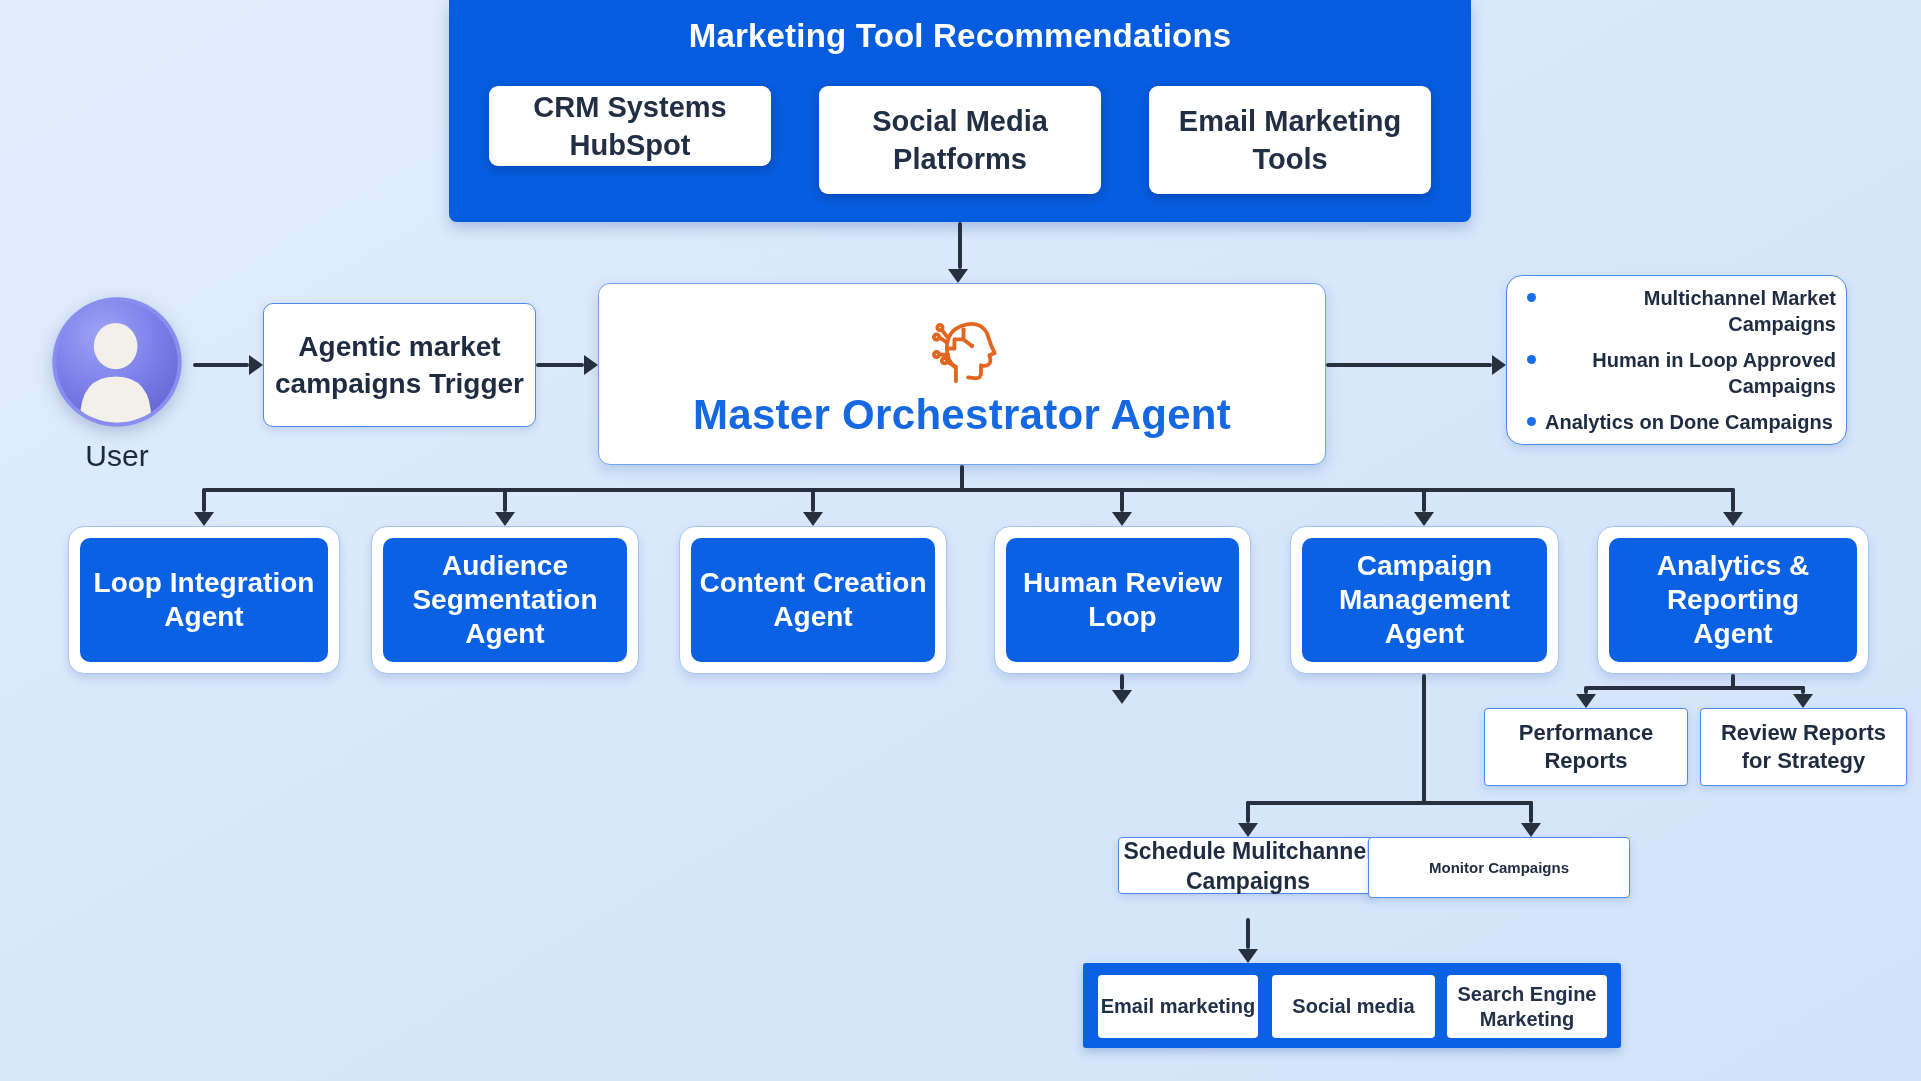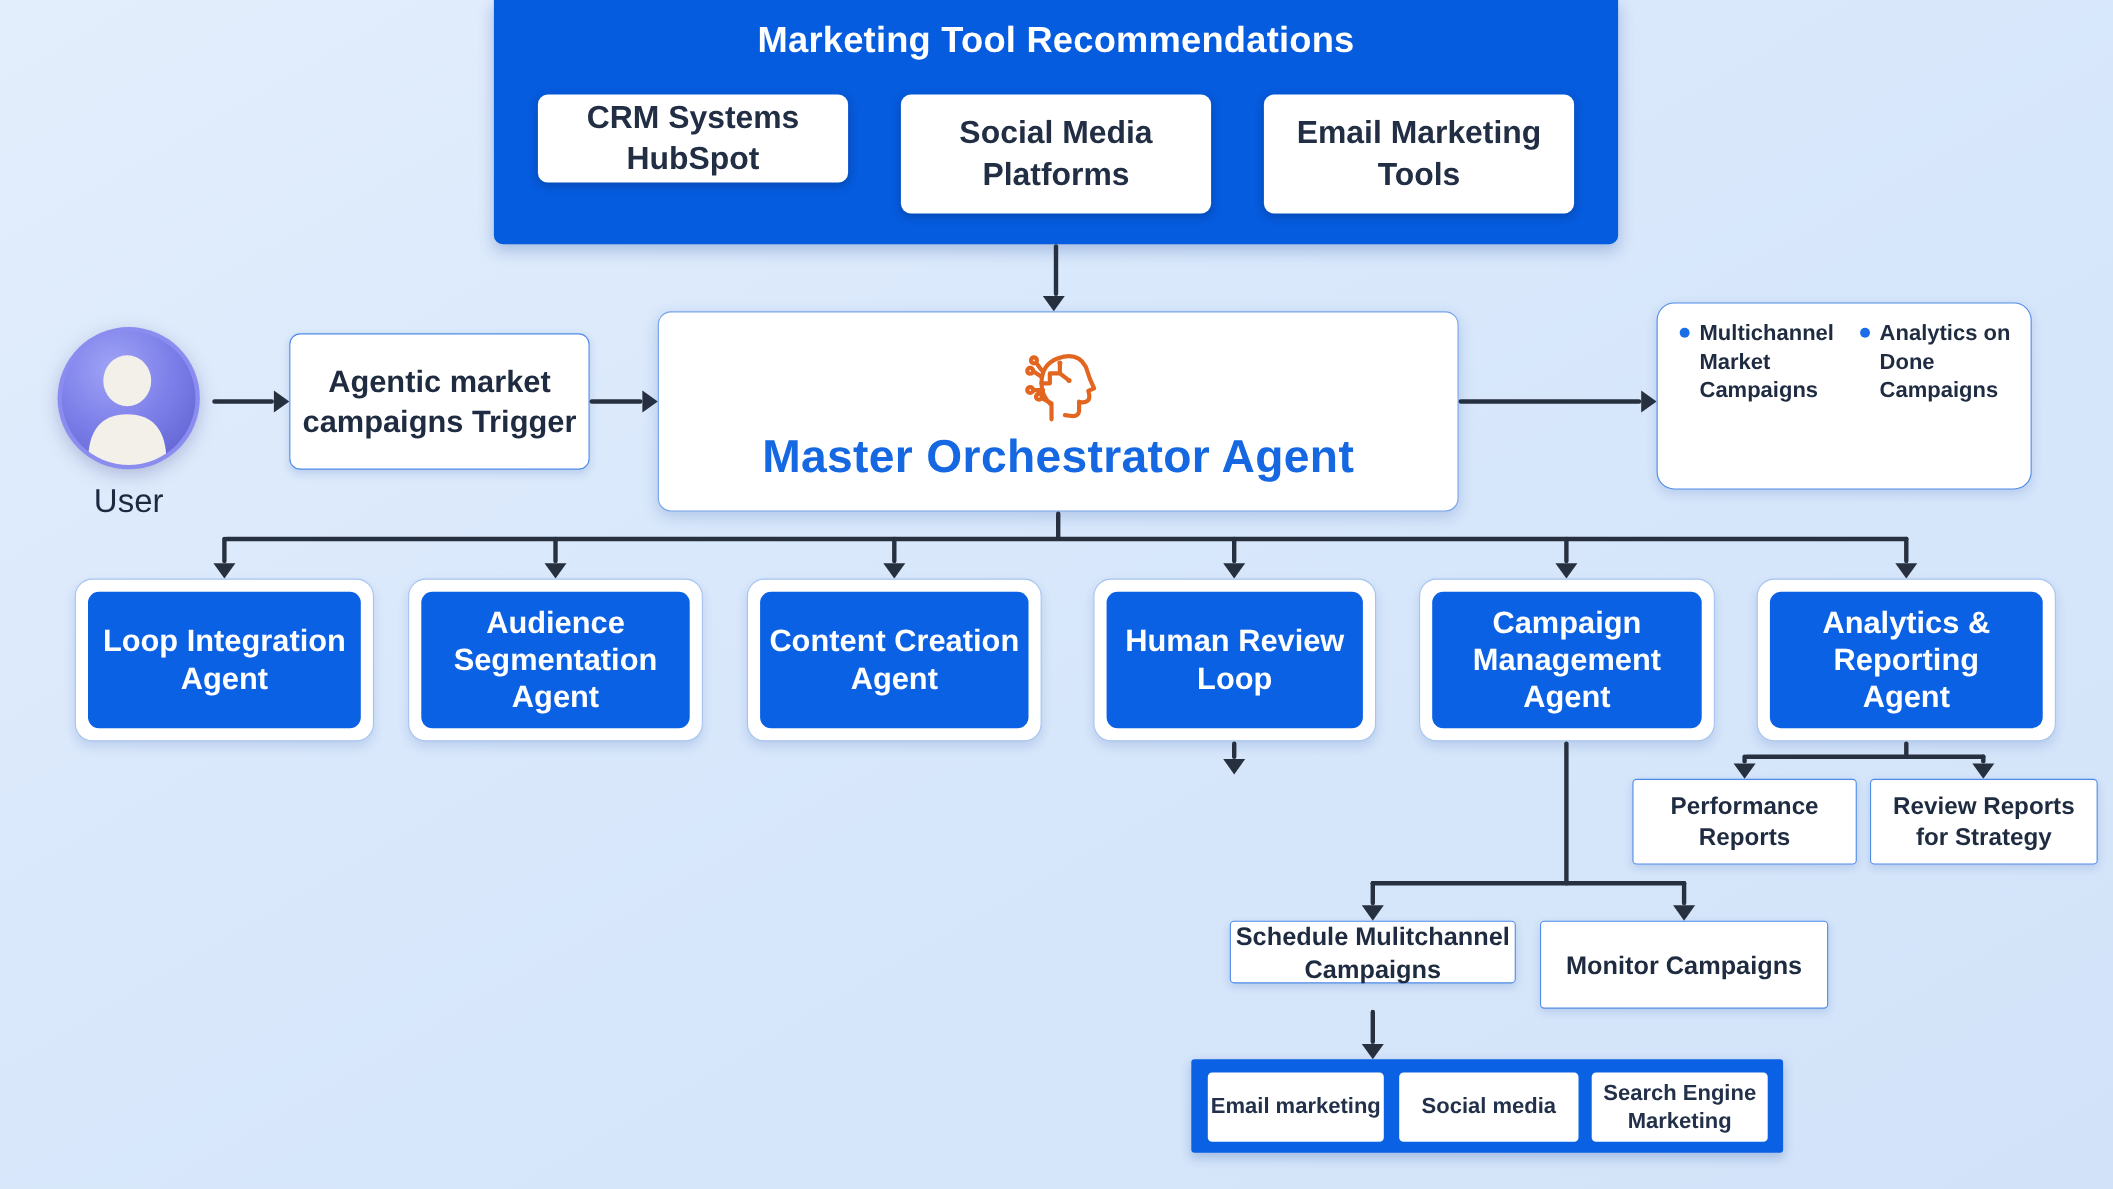--- a/index.html
+++ b/index.html
@@ -34,22 +34,23 @@
   }
   .master-box{
     background:#FFFFFF;border:1.5px solid #74A3EA;border-radius:12px;
     box-shadow:0 5px 14px rgba(21,70,160,.20);
     display:flex;flex-direction:column;align-items:center;justify-content:center;gap:6px;
   }
   .master-label{color:#1568E1;font-size:42px;font-weight:600;letter-spacing:.3px;}
   .outputs-box{
     background:#FFFFFF;border:1.5px solid #4E8BE8;border-radius:16px;
     box-shadow:0 4px 10px rgba(21,70,160,.16);
-    display:flex;flex-direction:row;justify-content:center;gap:10px;
+    display:flex;flex-direction:column;justify-content:center;gap:10px;
     padding:14px 10px 14px 20px;
+    text-align:right;
   }
   .outputs-item{display:flex;gap:9px;font-size:20px;font-weight:600;color:#1E2B40;line-height:26px;}
   .bullet-dot{flex:0 0 auto;width:9px;height:9px;border-radius:50%;background:#1A6EE8;margin-top:8px;}
   .agent-outer{
     background:#FFFFFF;border:1px solid #A6C4F0;border-radius:16px;
     box-shadow:0 5px 10px rgba(21,70,160,.15);
   }
   .agent-inner{
     position:absolute;left:11px;top:11px;right:11px;bottom:11px;
     background:#0B61E3;border-radius:10px;
@@ -138,20 +139,24 @@
   <div class="abs hl" style="left:1326px;top:363px;width:166px;"></div>
   <div class="abs hd-right" style="left:1492px;top:355px;"></div>
 
   <div class="abs outputs-box" style="left:1506px;top:275px;width:341px;height:170px;">
     <div class="outputs-item">
       <span class="bullet-dot"></span>
       <span>Multichannel Market Campaigns</span>
     </div>
     <div class="outputs-item">
       <span class="bullet-dot"></span>
+      <span>Human in Loop Approved Campaigns</span>
+    </div>
+    <div class="outputs-item">
+      <span class="bullet-dot"></span>
       <span>Analytics on Done Campaigns</span>
     </div>
   </div>
 
   <div class="abs vl" style="left:960px;top:465px;height:26px;"></div>
   <div class="abs hl" style="left:204px;top:488px;width:1531px;"></div>
 
   <div class="abs vl" style="left:202px;top:488px;height:24px;"></div>
   <div class="abs hd-down" style="left:194px;top:512px;"></div>
   <div class="abs vl" style="left:503px;top:488px;height:24px;"></div>
@@ -210,21 +215,21 @@
 
   <div class="abs vl" style="left:1422px;top:674px;height:131px;"></div>
   <div class="abs hl" style="left:1246px;top:801px;width:287px;"></div>
   <div class="abs vl" style="left:1246px;top:801px;height:22px;"></div>
   <div class="abs hd-down" style="left:1238px;top:823px;"></div>
   <div class="abs vl" style="left:1529px;top:801px;height:22px;"></div>
   <div class="abs hd-down" style="left:1521px;top:823px;"></div>
 
   <div class="abs center white-box pre" style="left:1118px;top:837px;width:260px;height:57px;border-radius:4px;font-size:23px;font-weight:600;line-height:30px;">Schedule Mulitchannel
 Campaigns</div>
-  <div class="abs center white-box pre" style="left:1400px;top:837px;width:262px;height:80px;border-radius:4px;font-size:23px;font-weight:600;line-height:30px;">Monitor Campaigns</div>
+  <div class="abs center white-box pre" style="left:1368px;top:837px;width:262px;height:61px;border-radius:4px;font-size:15px;font-weight:600;line-height:30px;">Monitor Campaigns</div>
 
   <div class="abs vl" style="left:1246px;top:918px;height:31px;"></div>
   <div class="abs hd-down" style="left:1238px;top:949px;"></div>
 
   <div class="abs bottom-bar" style="left:1083px;top:963px;width:538px;height:85px;">
     <div class="abs center channel-box" style="left:15px;top:12px;width:160px;height:63px;">Email marketing</div>
     <div class="abs center channel-box" style="left:189px;top:12px;width:163px;height:63px;">Social media</div>
     <div class="abs center channel-box pre" style="left:364px;top:12px;width:160px;height:63px;">Search Engine
 Marketing</div>
   </div>

